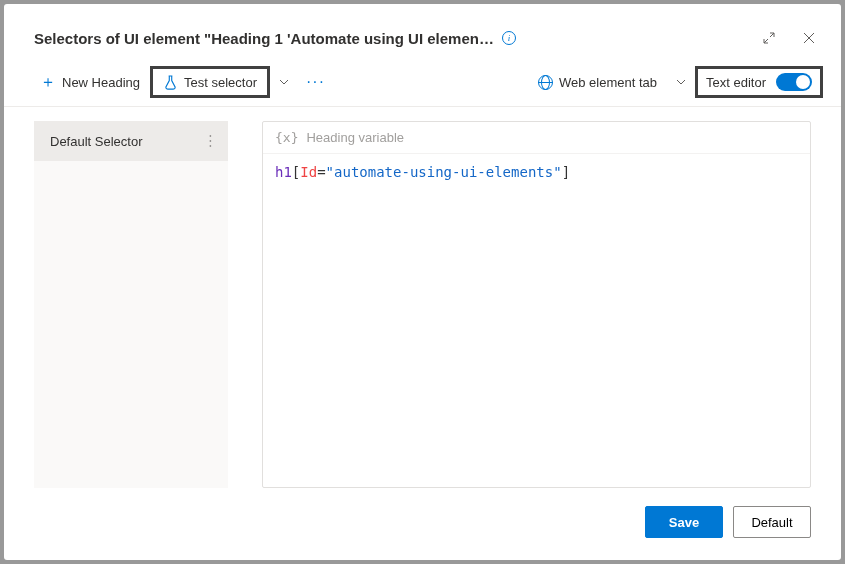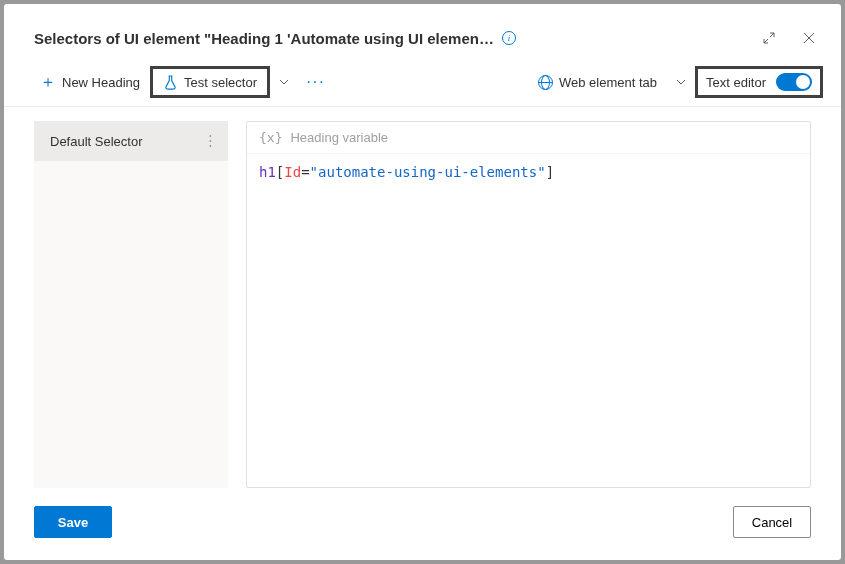--- a/index.html
+++ b/index.html
@@ -128,21 +128,21 @@
       position: absolute;
       right: 2px; top: 2px;
       width: 14px; height: 14px;
       border-radius: 50%;
       background: #fff;
     }
     .body-area {
       display: flex;
       flex: 1;
       padding: 14px 30px 6px 30px;
-      gap: 18px;
+      gap: 34px;
       min-height: 0;
     }
     .sidebar {
       width: 194px;
       background: #faf9f8;
       display: flex;
       flex-direction: column;
     }
     .selector-item {
       display: flex;
@@ -187,21 +187,21 @@
       font-size: 14px;
       white-space: pre;
       overflow: auto;
     }
     .tok-tag { color: #6b2fba; margin-top: 15px; }
     .tok-attr { color: #ef4444; }
     .tok-str { color: #1467c7; }
     .tok-punc { color: #333; }
     .footer {
       display: flex;
-      justify-content: space-between;
+      justify-content: flex-end;
       gap: 10px;
       padding: 12px 30px 22px 30px;
     }
     .btn {
       min-width: 78px;
       height: 32px;
       border: 1px solid #8a8886;
       background: #fff;
       border-radius: 2px;
       font-size: 13px;
@@ -285,16 +285,16 @@
       <div class="var-row">
         <span class="var-icon">{x}</span>
         <span>Heading variable</span>
       </div>
       <div class="code-area"><span class="tok-tag">h1</span><span class="tok-punc">[</span><span class="tok-attr">Id</span><span class="tok-punc">=</span><span class="tok-str">"<span>automate-using-ui-elements</span>"</span><span class="tok-punc">]</span></div>
     </div>
   </div>
 
   <div class="footer">
     <button class="btn btn-primary">Save</button>
-    <button class="btn">Cancel</button>
+    <button class="btn">Default</button>
   </div>
 
 </div>
 
 </body></html>

